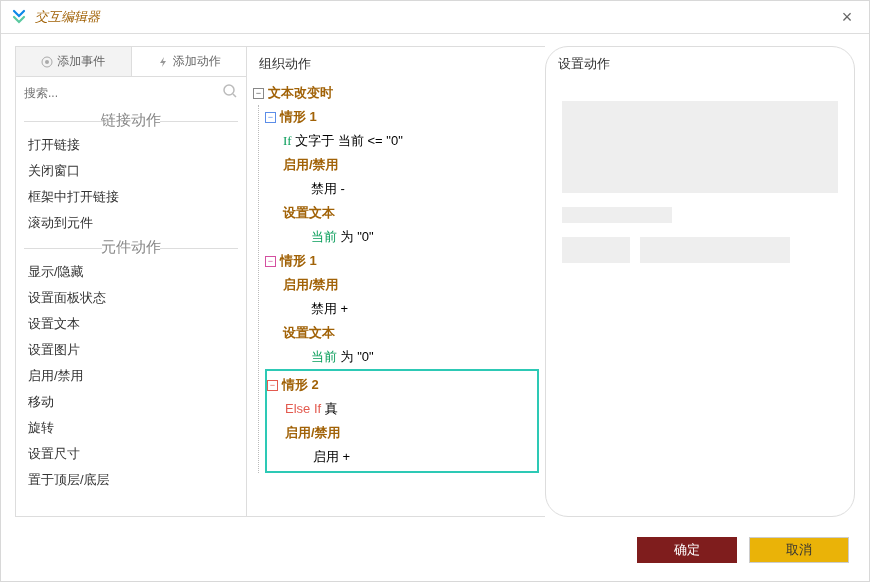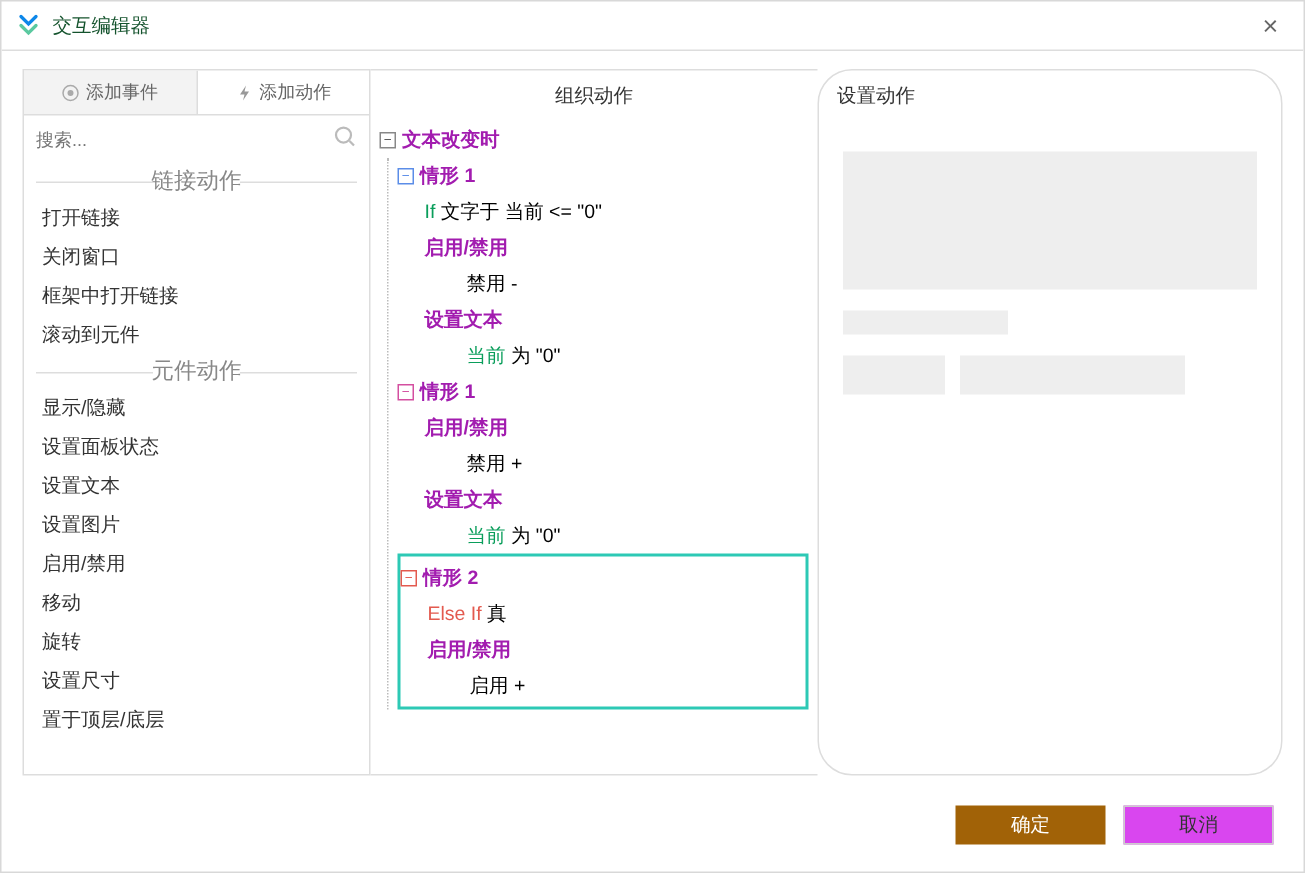--- a/index.html
+++ b/index.html
@@ -1,62 +1,62 @@
 <!DOCTYPE html>
 <html><head>
 <meta charset="utf-8">
 <style>
   * { box-sizing: border-box; margin: 0; padding: 0; font-family: "Microsoft YaHei", Arial, sans-serif; }
   body { background: #fff; width: 870px; height: 582px; overflow: hidden; border: 1px solid #d8d8d8; }
   .titlebar { height: 32px; display: flex; align-items: center; padding: 0 10px; }
   .logo { width: 16px; height: 16px; margin-right: 8px; display:flex; align-items:center; justify-content:center;}
-  .title { font-size: 13px; color: #14532d; }
+  .title { font-size: 13px; color: #a16207; font-style: italic; }
   .close-x { margin-left: auto; font-size: 18px; color: #666; cursor: pointer; width: 24px; text-align: center; font-weight: 300; }
   .panels { display: flex; height: 496px; border-top: 1px solid #ddd; padding:12px 14px; gap:0; }
   .col { border: 1px solid #ddd; height: 100%; overflow: hidden; }
   .col-left { width: 232px; }
-  .col-mid { width: 298px; border-left:none; border-right:none;text-align:center;}
+  .col-mid { width: 298px; border-left:none; border-right:none;}
   .col-right { flex:1; border-left:1px solid #ddd;border-radius:23px;}
   .tabs { display: flex; height: 30px; border-bottom: 1px solid #ddd; }
   .tab { flex: 1; display:flex; align-items:center; justify-content:center; font-size:12px; color:#666; gap:4px;}
   .tab.left { background:#f3f3f3; border-right:1px solid #ddd;}
   .tab-icon { width:12px; height:12px; display:inline-block;}
   .search-row { display:flex; align-items:center; padding:4px 8px; height:32px;}
   .search-input { flex:1; border:none; outline:none; font-size:12px; color:#0c4a6e;}
   .search-icon { color:#aaa; }
   .section-hdr { font-size:15px; color:#888; text-align:center; position:relative; margin:2px 0;}
   .section-hdr:before, .section-hdr:after { content:""; position:absolute; top:50%; width:78px; height:1px; background:#ddd;}
   .section-hdr:before { left:8px;} .section-hdr:after{ right:8px;}
   .action-list { overflow-y:auto; height: calc(100% - 62px);}
   .action-item { font-size:13px; color:#333; padding:4px 12px; cursor:pointer;}
   .col-hdr { font-size:13px; color:#333; padding:8px 12px;}
   .tree { padding: 0 6px 6px 6px; font-size:13px; }
   .tree-row { display:flex; align-items:center; padding:3px 0; gap:4px;}
   .toggle { width:11px; height:11px; border:1px solid #888; display:inline-flex; align-items:center; justify-content:center; font-size:9px; line-height:9px; background:#fff; color:#555; flex-shrink:0;}
   .toggle.blue{ border-color:#5b8de8; color:#5b8de8;}
   .toggle.mag{ border-color:#d44fa0; color:#d44fa0;}
   .toggle.red{ border-color:#e35a4f; color:#e35a4f;}
-  .bold{ font-weight:bold; color:#a21caf;}
-  .green{ color:#0a9e5b;}
+  .bold{ font-weight:bold; color:#a16207;}
+  .green{ color:#0a9e5b;font-family:Liberation Serif, serif;}
   .pink{ color:#d44fa0;}
   .red{ color:#e35a4f;}
   .ind{ display:inline-block;}
   .l1{width:14px;} .l3{width:42px;}
   .dots{ border-left:1px dotted #bbb; margin-left:5px; padding-left:6px;}
   .case-box{ border:2px solid #2dc9b5; padding:2px 0;}
   .right-placeholder{ padding:20px 16px;}
   .ph-big{ background:#eee; height:92px; margin-bottom:14px;}
   .ph-line{ background:#eee; height:16px; width:110px; margin-bottom:14px;}
   .ph-grp{ display:flex; gap:10px;}
   .ph-a{ background:#eee; height:26px; width:68px;}
   .ph-b{ background:#eee; height:26px; width:150px;}
   .footer{ height:42px; display:flex; align-items:center; justify-content:flex-end; gap:12px; padding:0 20px;}
   .btn{ width:100px; height:26px; font-size:13px; display:flex; align-items:center; justify-content:center; cursor:pointer;}
-  .btn-ok{ background:#a16207; color:#fff;}
-  .btn-cancel{ background:#d946ef; border:1px solid #ccc; color:#333;}
+  .btn-ok{ background:#7f1d1d; color:#fff;}
+  .btn-cancel{ background:#eab308; border:1px solid #ccc; color:#333;}
 </style>
 </head>
 <body>
 
 <div class="titlebar">
   <span class="logo">
     <svg width="16" height="16" viewBox="0 0 16 16">
         <path d="M3 2 L8 7 L13 2" stroke="#0d87e9" stroke-width="2.2" fill="none" stroke-linecap="round"></path>
         <path d="M3 8 L8 13 L13 8" stroke="#5bc9a0" stroke-width="2.2" fill="none" stroke-linecap="round"></path>
       </svg>

